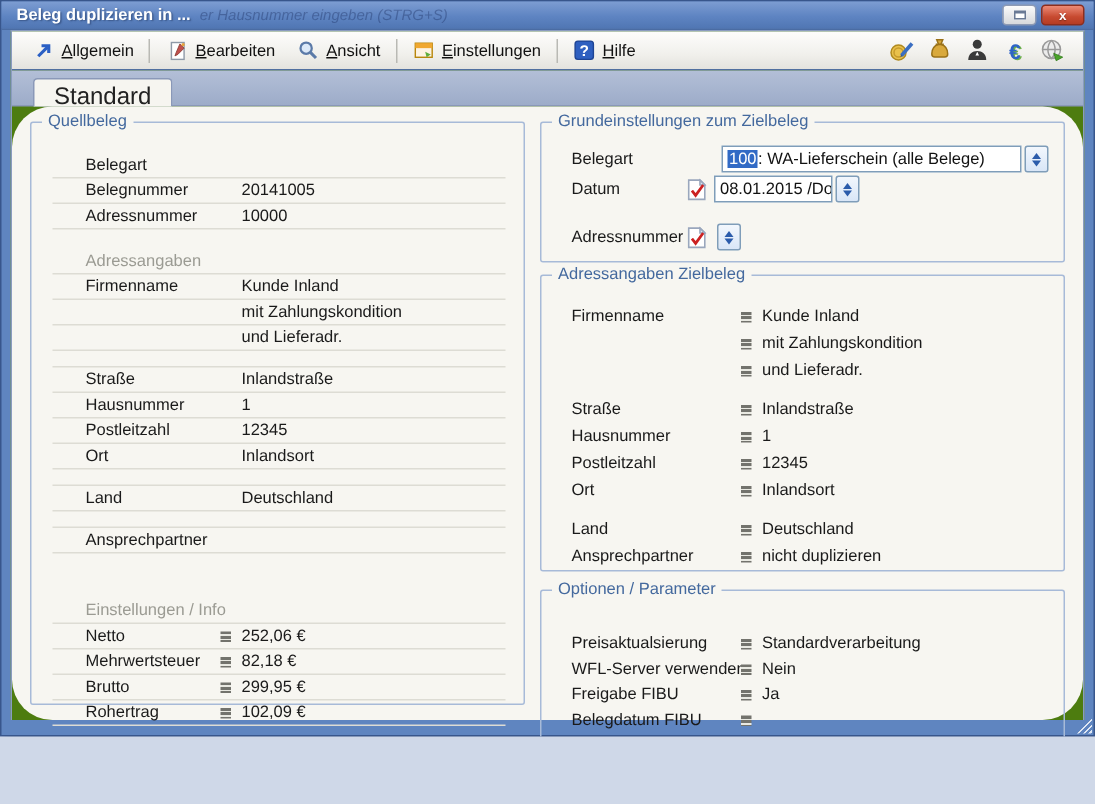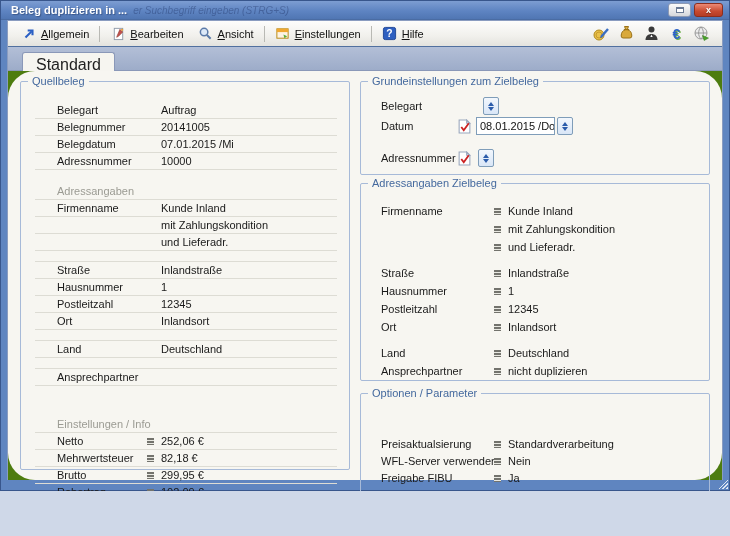--- a/index.html
+++ b/index.html
@@ -55,21 +55,21 @@
   .content{ flex:1; min-height:0; display:flex; gap:10px; padding:10px 12px; background:#f7f6f1;border-radius:27px;}
   .gb{ border:1px solid #a7bad8; border-radius:2px; position:relative; }
   .gb-title{
     position:absolute; top:-7px; left:7px; background:#f7f6f1; padding:0 4px;
     font-size:11px; color:#44699e; white-space:nowrap;
   }
   .gb-left{ width:330px; flex:none; padding:20px 12px 8px 14px; }
   .col-right{ flex:1; display:flex; flex-direction:column; min-width:0;}
   .gb-r1{ height:94px; flex:none; padding:14px 10px 0 20px; margin-bottom:8px;}
   .gb-r2{ height:198px; flex:none; padding:18px 10px 0 20px; margin-bottom:12px;}
-  .gb-r3{ height:116px; flex:none; padding:41px 10px 0 20px;}
+  .gb-r3{ height:116px; flex:none; padding:26px 10px 0 20px;}
   
   .rows{ display:flex; flex-direction:column; }
   .row{ display:flex; align-items:center; font-size:11px; color:#1a1a1a;}
   .lines .t-row, .lines .t-subheader, .lines .t-spacer{ border-bottom:1px solid #dddcd4; }
   .lines .t-row{ height:17px; }
   .lines .t-subheader{ height:17px; }
   .lines .t-spacer{ height:11px; }
   .lines .t-spacer-lg{ height:13px; }
   .lines .t-spacer-xl{ height:30px; }
   .t-spacer > *, .t-spacer-lg > *, .t-spacer-xl > *{ display:none; }
@@ -114,21 +114,21 @@
       linear-gradient(135deg, transparent 0 55%, #dfe7f3 55% 62%, transparent 62% 72%, #dfe7f3 72% 79%, transparent 79% 89%, #dfe7f3 89% 96%, transparent 96%);
   }
 </style>
 </head>
 <body>
 
 <div class="window">
 
   <div class="titlebar">
     <span class="title-text">Beleg duplizieren in ...</span>
-    <span class="title-hint">er Suchbegriff eingeben (STRG+S)</span>
+    <span class="title-hint">er Hausnummer eingeben (STRG+S)</span>
     <span class="tb-buttons">
       <span class="wbtn restore">
           <i></i>
         </span>
       <span class="wbtn close">x</span>
     </span>
   </div>
 
   <div class="app">
 
@@ -224,38 +224,29 @@
     </div>
 
     <div class="content">
 
       <div class="gb gb-left">
         <span class="gb-title">Quellbeleg</span>
         <div class="rows lines">
 
             <div class="row t-row">
               <span class="lbl">Belegart</span>
-              <span class="val">
-                <span>Auftrag</span>
-              </span>
             </div>
 
             <div class="row t-row">
               <span class="lbl">Belegnummer</span>
               <span class="val">
                 <span>20141005</span>
               </span>
             </div>
 
-            <div class="row t-row">
-              <span class="lbl">Belegdatum</span>
-              <span class="val">
-                <span>07.01.2015 /Mi</span>
-              </span>
-            </div>
 
             <div class="row t-row">
               <span class="lbl">Adressnummer</span>
               <span class="val">
                 <span>10000</span>
               </span>
             </div>
 
             <div class="row t-spacer-lg">
 
@@ -402,20 +393,24 @@
             </div>
           </div>
       </div>
 
       <div class="col-right">
 
         <div class="gb gb-r1">
           <span class="gb-title">Grundeinstellungen zum Zielbeleg</span>
           <div class="grow">
             <span class="glabel w100">Belegart</span>
+            <span class="field grow1">
+              <span class="sel">100</span>
+                <span> : WA-Lieferschein (alle Belege)</span>
+            </span>
             <span class="spinner">
                 <i class="up"></i>
                 <i class="dn"></i>
               </span>
           </div>
           <div class="grow">
             <span class="glabel w77">Datum</span>
             <span class="gicon">
               <svg width="13" height="15" viewBox="0 0 12 14">
                   <path d="M1 1 h7 l3 3 v9 h-10 Z" fill="#fff" stroke="#9aa7bd"></path>

